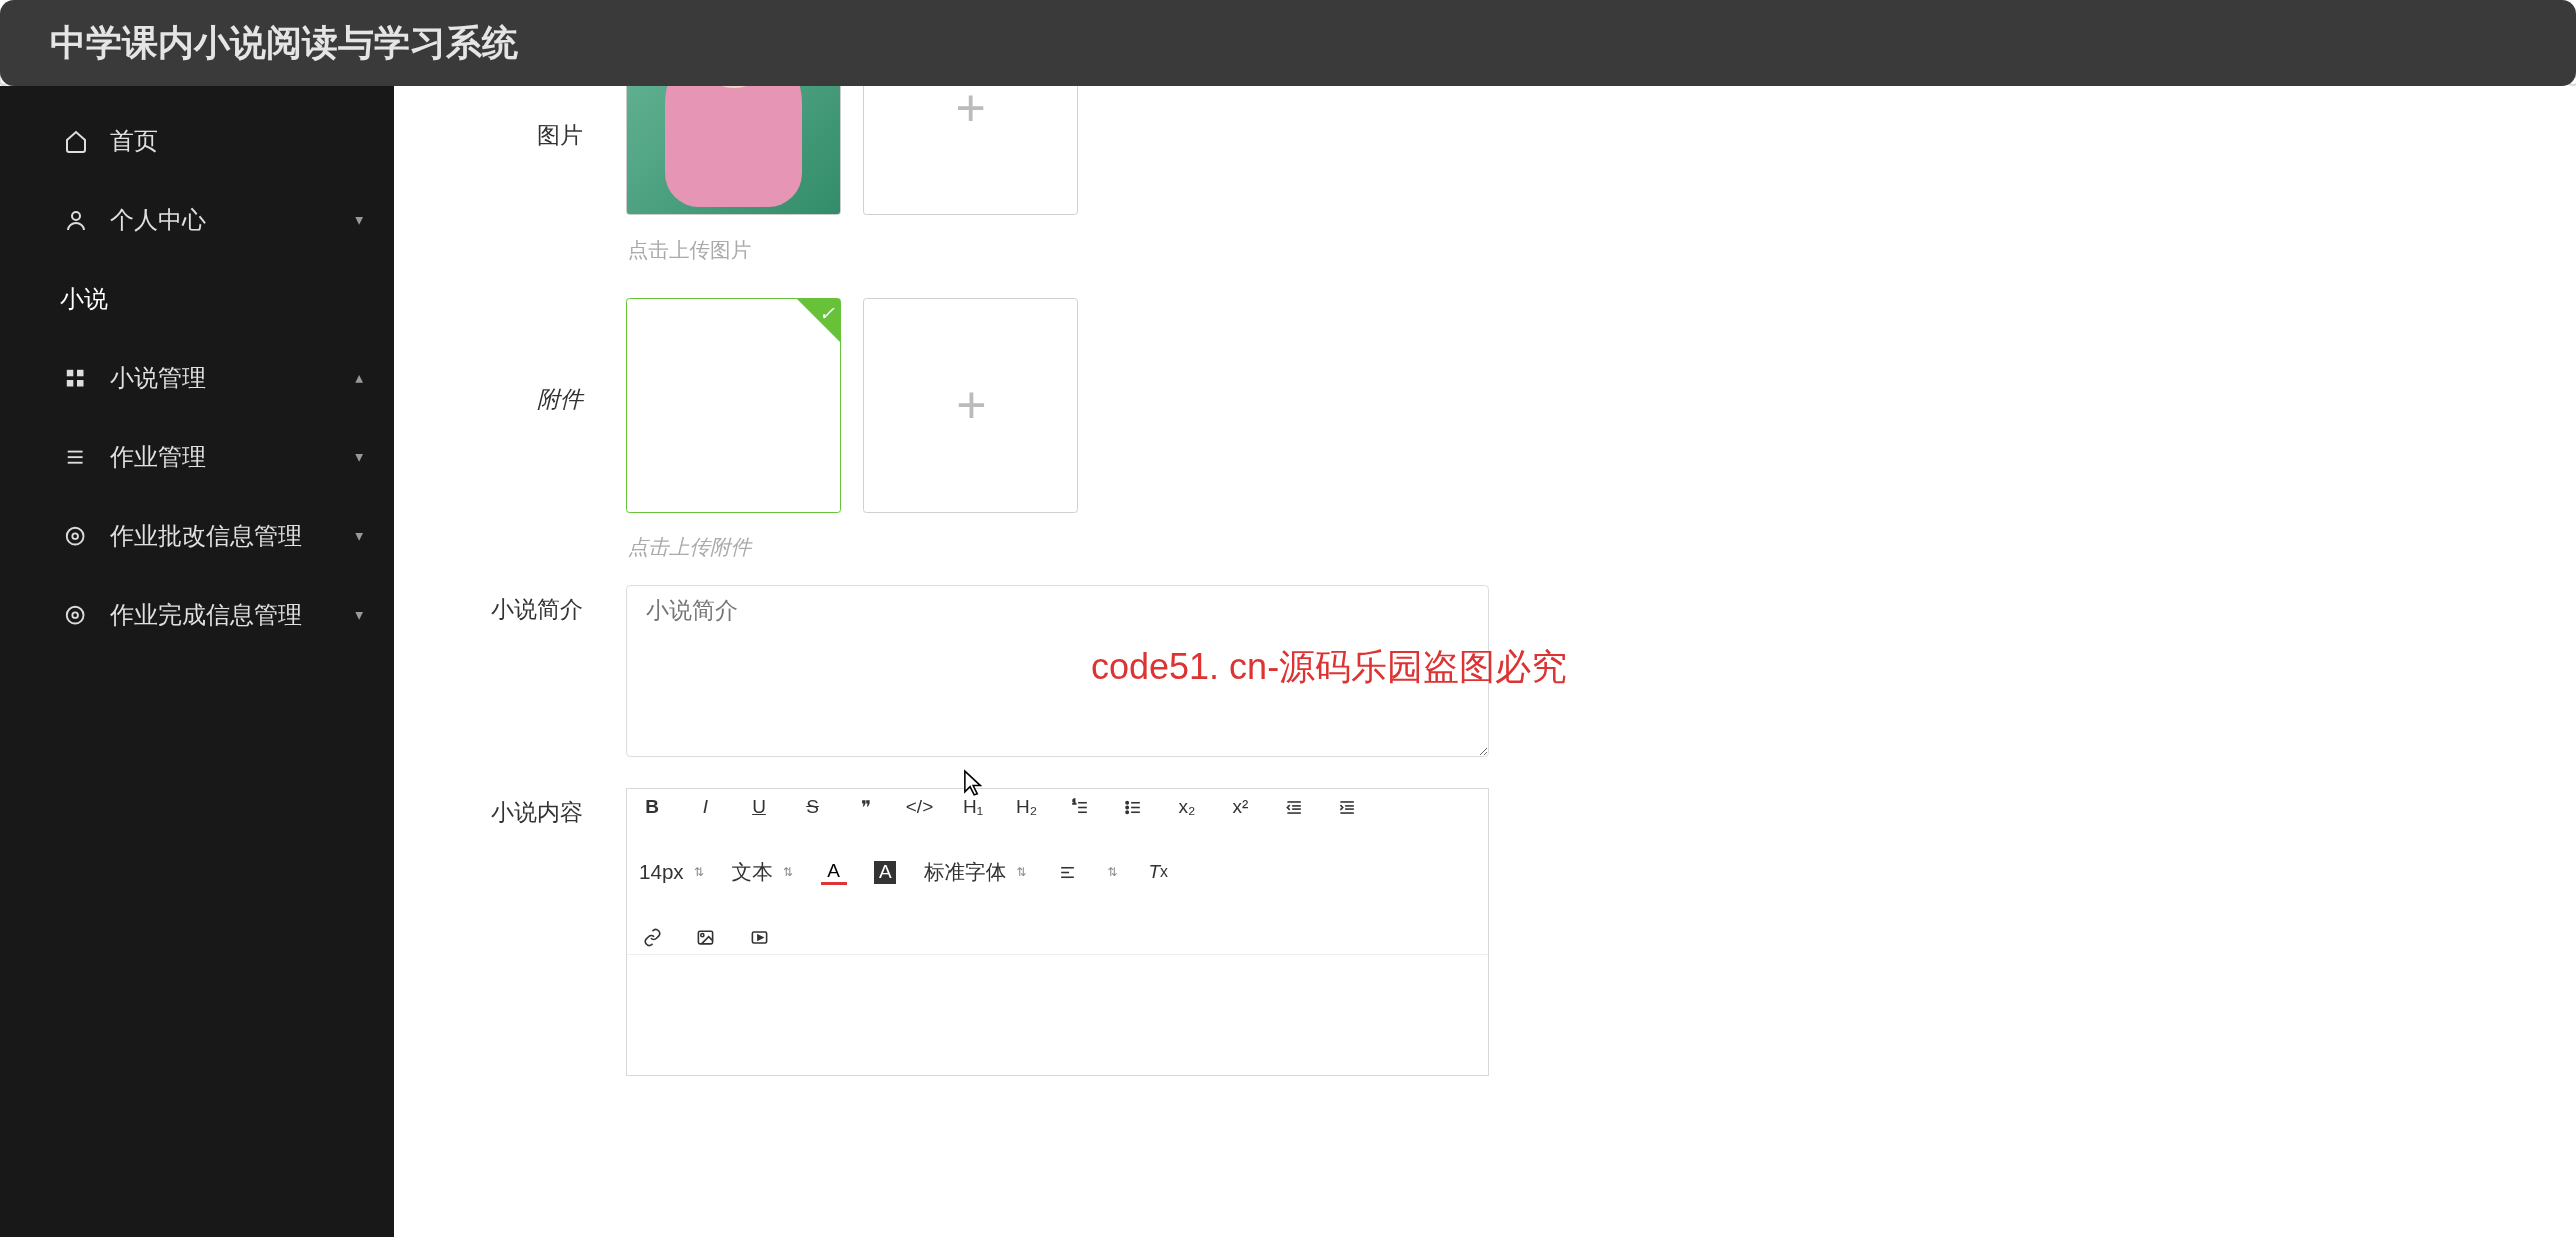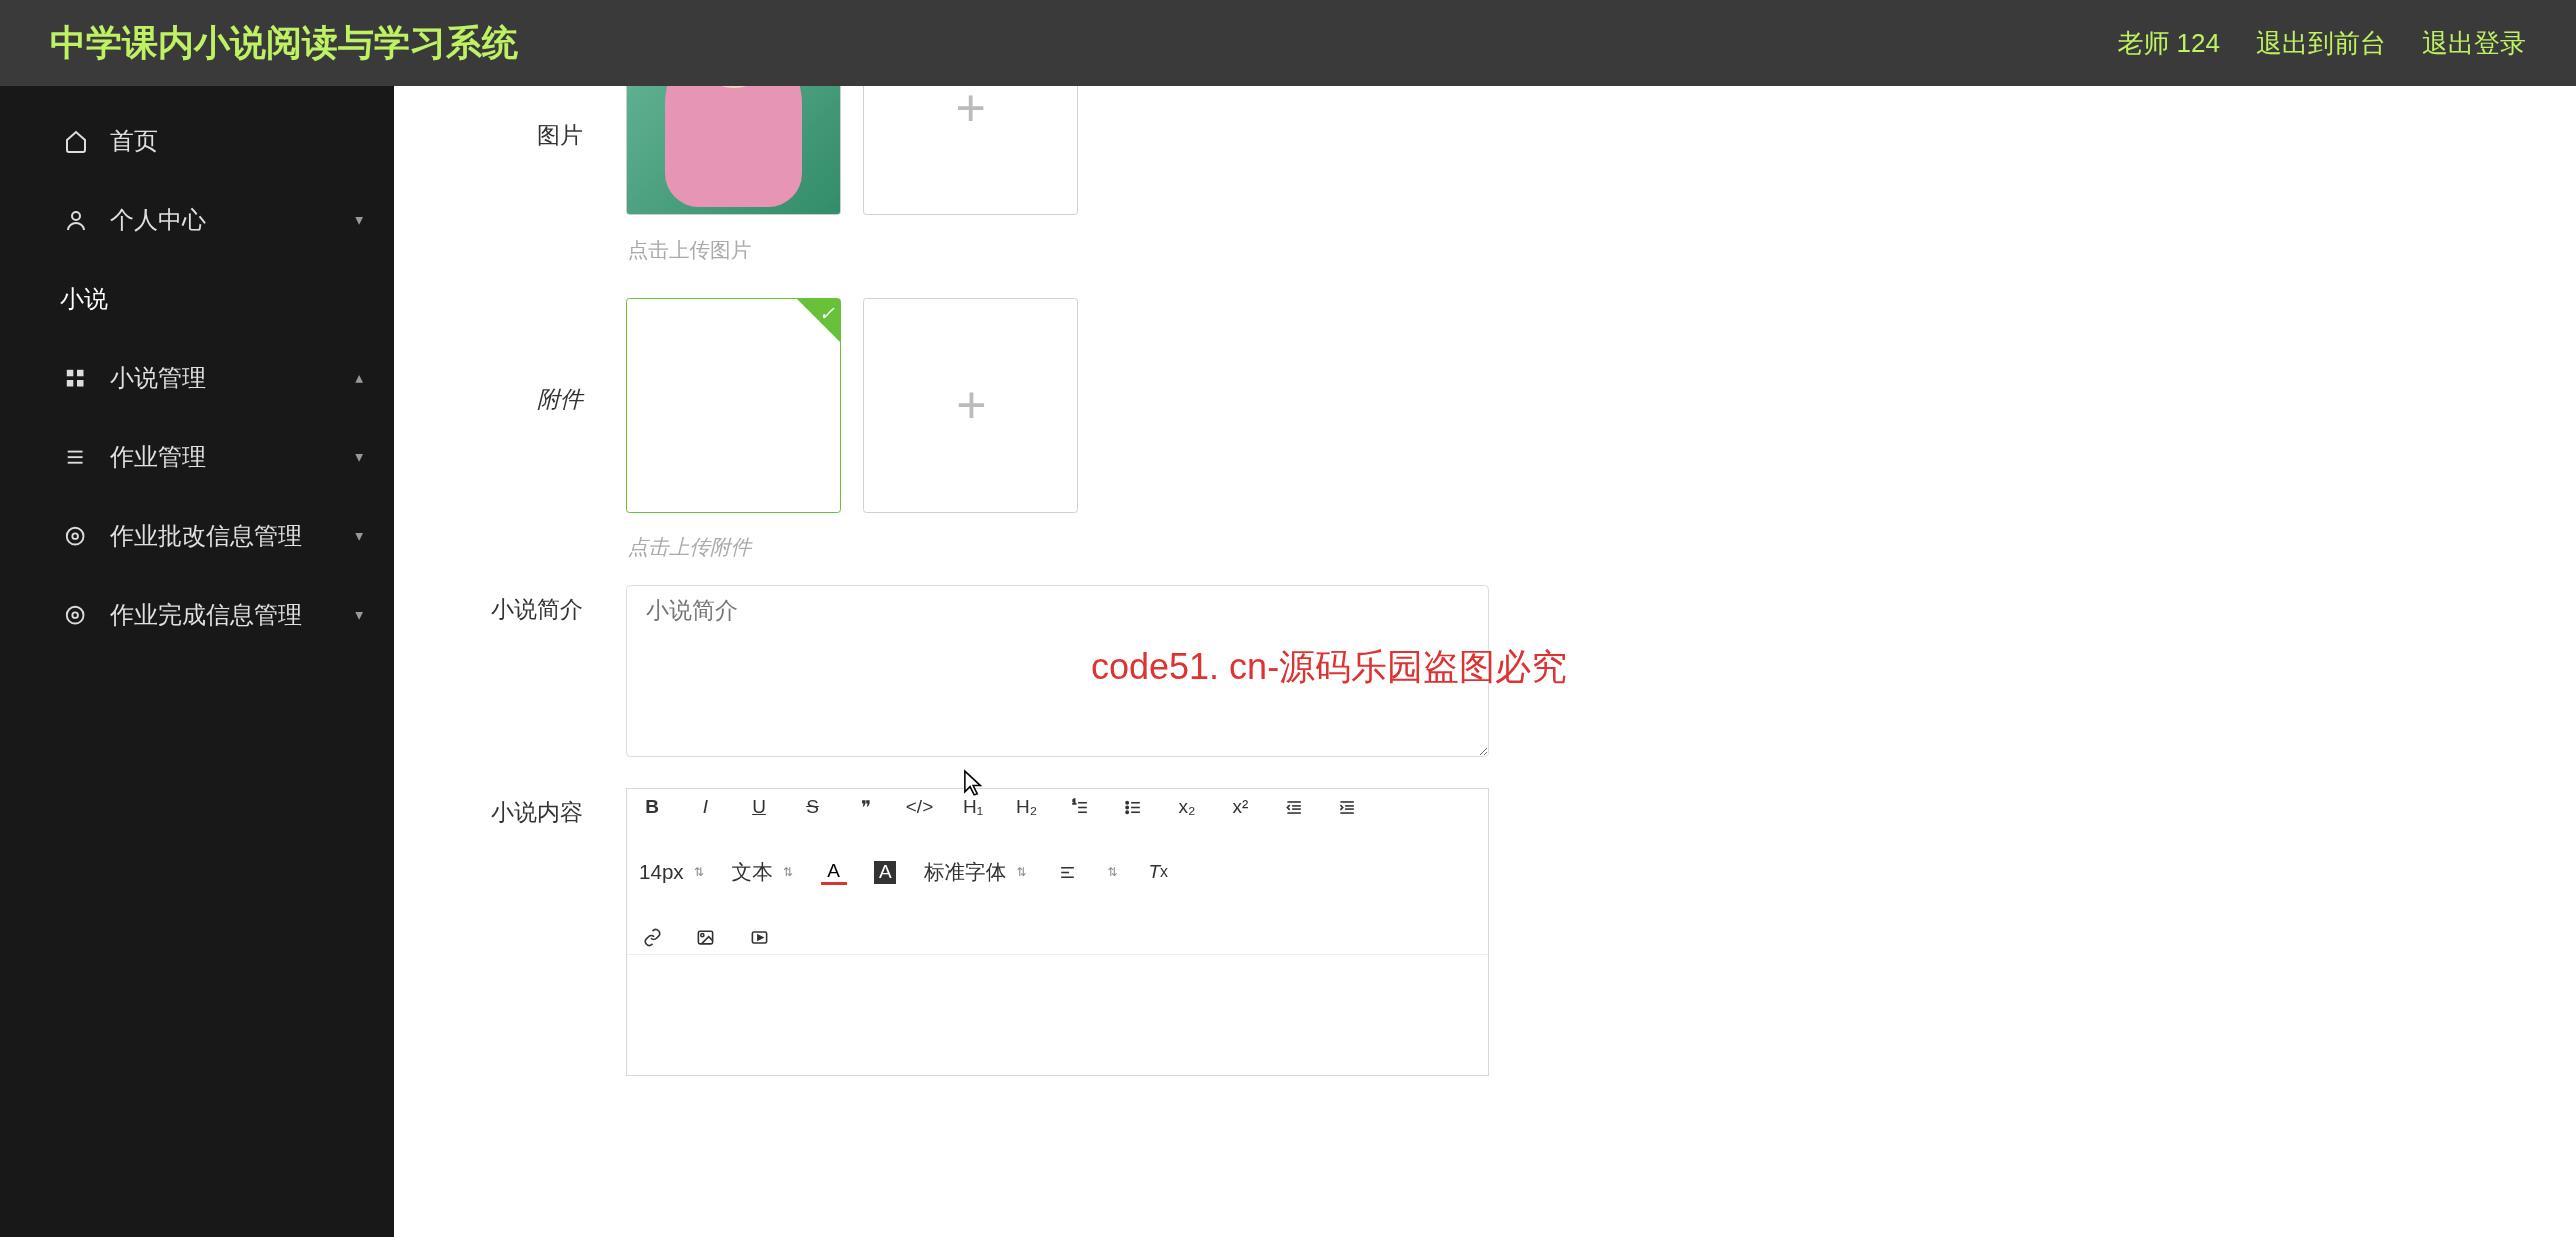--- a/index.html
+++ b/index.html
@@ -4,21 +4,21 @@
 <style>
 * { margin: 0; padding: 0; box-sizing: border-box; }
 body { font-family: "Microsoft YaHei", Arial, sans-serif; background: #fff; width: 2576px; height: 1237px; overflow: hidden; position: relative; }
 
 
 .watermark { position: absolute; inset: 0; pointer-events: none; z-index: 1; }
 .watermark span { position: absolute; color: #bbb; font-size: 29px; opacity: 0.55; white-space: nowrap; }
 .watermark-center { position: absolute; color: #d33; font-size: 36px; z-index: 100; pointer-events: none; left: 1091px; top: 643px; }
 
 
-.header { position: relative; z-index: 10; height: 86px; background: #3a3a3a; color: #bef264; display: flex; align-items: center; justify-content: space-between; padding: 0 50px; }
+.header { position: relative; z-index: 10; height: 86px; background: #3a3a3a; color: #e5e5e5; display: flex; align-items: center; justify-content: space-between; padding: 0 50px; border-radius: 14px; }
 .header-title { font-size: 36px; font-weight: bold; }
 .header-right { display: flex; gap: 36px; font-size: 26px; }
 .header-right span { cursor: pointer; }
 
 
 .layout { display: flex; height: calc(100% - 86px); position: relative; z-index: 5; }
 
 
 .sidebar { width: 394px; background: #181818; color: #e0e0e0; padding-top: 15.5px; }
 .menu-item { display: flex; align-items: center; height: 79px; padding: 0 31px 0 60px; font-size: 24px; cursor: pointer; position: relative; }
@@ -198,25 +198,20 @@
     <span style="left:1590px;top:1160px">code51.cn</span>
     <span style="left:1822px;top:1160px">code51.cn</span>
     <span style="left:2054px;top:1160px">code51.cn</span>
     <span style="left:2286px;top:1160px">code51.cn</span>
     <span style="left:2518px;top:1160px">code51.cn</span>
 </div>
 <div class="watermark-center">code51. cn-源码乐园盗图必究</div>
 
 <div class="header">
   <div class="header-title">中学课内小说阅读与学习系统</div>
-  <div class="header-right">
-    <span>老师 124</span>
-    <span>退出到前台</span>
-    <span>退出登录</span>
-  </div>
 </div>
 
 <div class="layout">
 
   <div class="sidebar">
     <div class="menu-item">
       <span class="icon">
         <svg width="24" height="24" viewBox="0 0 24 24" fill="none" stroke="#ddd" stroke-width="2">
             <path d="M3 11l9-8 9 8v10a2 2 0 0 1-2 2H5a2 2 0 0 1-2-2z"></path>
           </svg>

